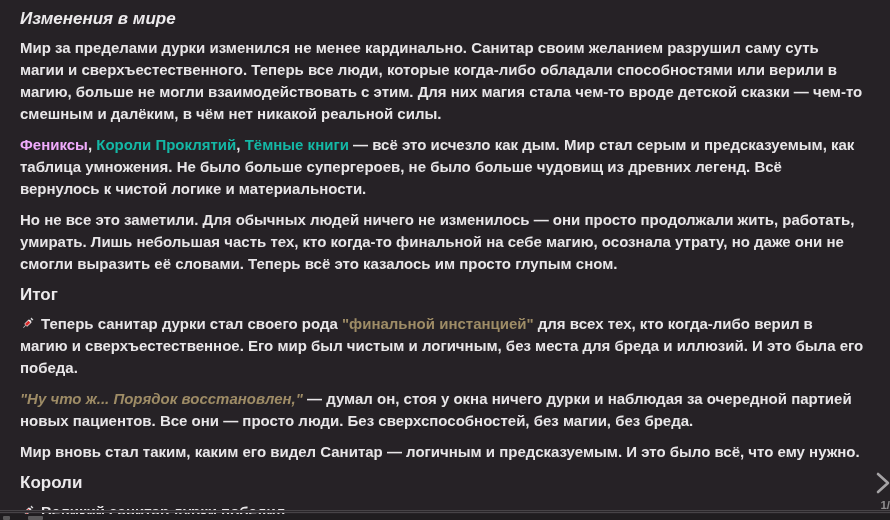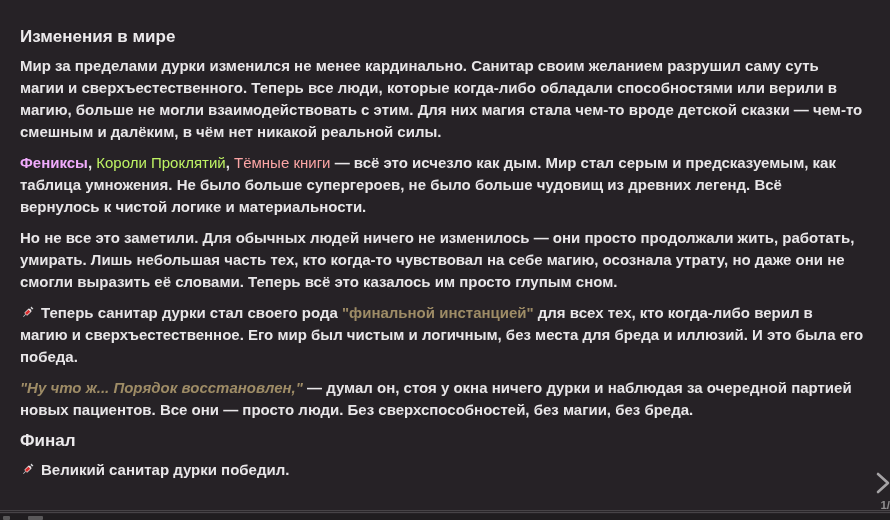--- a/index.html
+++ b/index.html
@@ -12,25 +12,25 @@
   .content{
     position:absolute;top:0;left:0;right:0;
     padding:8px 18px 0 20px;
     color:#e8e6e8;
     font-size:15px;line-height:22px;font-weight:700;
   }
   h2.sec{
     font-size:17px;line-height:22px;margin:8px 0 7px 0;
     color:#eceaec;font-weight:700;
   }
-  h2.sec.first{margin-top:18px;}
+  h2.sec.first{margin-top:0;font-style:italic;}
   p.para{margin:0 8px 9px 0;}
   .c-orange{color:#f0abfc;font-weight:700;}
-  .c-red{color:#bef264;font-weight:400;}
-  .c-plum{color:#fca5a5;font-weight:400;}
+  .c-red{color:#14b8a6;font-weight:700;}
+  .c-plum{color:#14b8a6;font-weight:700;}
   .c-tan{color:#9e8c66;}
   .c-tan-italic{color:#9e8c66;font-style:italic;}
   .icon-syringe{display:inline-block;width:15px;height:15px;vertical-align:-2px;margin-right:6px;}
   .nav-next{
     position:absolute;right:-2px;bottom:24px;width:18px;height:26px;
     cursor:pointer;
   }
   .page-indicator{
     position:absolute;right:0;bottom:9px;
     font-size:11.5px;font-weight:700;color:#908e90;line-height:12px;
@@ -54,37 +54,39 @@
 
 <div class="page">
   <div class="content">
 
     <h2 class="sec first">Изменения в мире</h2>
 
     <p class="para">Мир за пределами дурки изменился не менее кардинально. Санитар своим желанием разрушил саму суть магии и сверхъестественного. Теперь все люди, которые когда-либо обладали способностями или верили в магию, больше не могли взаимодействовать с этим. Для них магия стала чем-то вроде детской сказки — чем-то смешным и далёким, в чём нет никакой реальной силы.</p>
 
     <p class="para"><span class="c-orange">Фениксы</span><span>, </span><span class="c-red">Короли Проклятий</span><span>, </span><span class="c-plum">Тёмные книги</span><span> — всё это исчезло как дым. Мир стал серым и предсказуемым, как таблица умножения. Не было больше супергероев, не было больше чудовищ из древних легенд. Всё вернулось к чистой логике и материальности.</span></p>
 
-    <p class="para">Но не все это заметили. Для обычных людей ничего не изменилось — они просто продолжали жить, работать, умирать. Лишь небольшая часть тех, кто когда-то чувствовал на себе магию, осознала утрату, но даже они не смогли выразить её словами. Теперь всё это казалось им просто глупым сном.</p>
+    <p class="para">Но не все это заметили. Для обычных людей ничего не изменилось — они просто продолжали жить, работать, умирать. Лишь небольшая часть тех, кто когда-то финальной на себе магию, осознала утрату, но даже они не смогли выразить её словами. Теперь всё это казалось им просто глупым сном.</p>
 
+    <h2 class="sec">Итог</h2>
 
     <p class="para"><span class="icon-syringe"><svg width="15" height="15" viewBox="0 0 16 16">
             <g transform="rotate(45 8 8)">
               <rect x="6.4" y="0.6" width="3.2" height="1.3" rx="0.4" fill="#d7d8da"></rect>
               <rect x="7.5" y="1.6" width="1" height="2.2" fill="#c9cacc"></rect>
               <rect x="5.8" y="3.6" width="4.4" height="7.2" rx="0.9" fill="#e9e9eb"></rect>
               <rect x="6.5" y="5.2" width="3" height="5.2" fill="#d82c2c"></rect>
               <rect x="7.6" y="10.7" width="0.8" height="3.6" fill="#c9cacc"></rect>
             </g>
           </svg></span><span>Теперь санитар дурки стал своего рода </span><span class="c-tan">"финальной инстанцией"</span><span> для всех тех, кто когда-либо верил в магию и сверхъестественное. Его мир был чистым и логичным, без места для бреда и иллюзий. И это была его победа.</span></p>
 
     <p class="para"><span class="c-tan-italic">"Ну что ж... Порядок восстановлен,"</span><span> — думал он, стоя у окна ничего дурки и наблюдая за очередной партией новых пациентов. Все они — просто люди. Без сверхспособностей, без магии, без бреда.</span></p>
 
+    <p class="para">Мир вновь стал таким, каким его видел Санитар — логичным и предсказуемым. И это было всё, что ему нужно.</p>
 
-    <h2 class="sec">Финал</h2>
+    <h2 class="sec">Короли</h2>
 
     <p class="para"><span class="icon-syringe"><svg width="15" height="15" viewBox="0 0 16 16">
             <g transform="rotate(45 8 8)">
               <rect x="6.4" y="0.6" width="3.2" height="1.3" rx="0.4" fill="#d7d8da"></rect>
               <rect x="7.5" y="1.6" width="1" height="2.2" fill="#c9cacc"></rect>
               <rect x="5.8" y="3.6" width="4.4" height="7.2" rx="0.9" fill="#e9e9eb"></rect>
               <rect x="6.5" y="5.2" width="3" height="5.2" fill="#d82c2c"></rect>
               <rect x="7.6" y="10.7" width="0.8" height="3.6" fill="#c9cacc"></rect>
             </g>
           </svg></span><span>Великий санитар дурки победил.</span></p>

